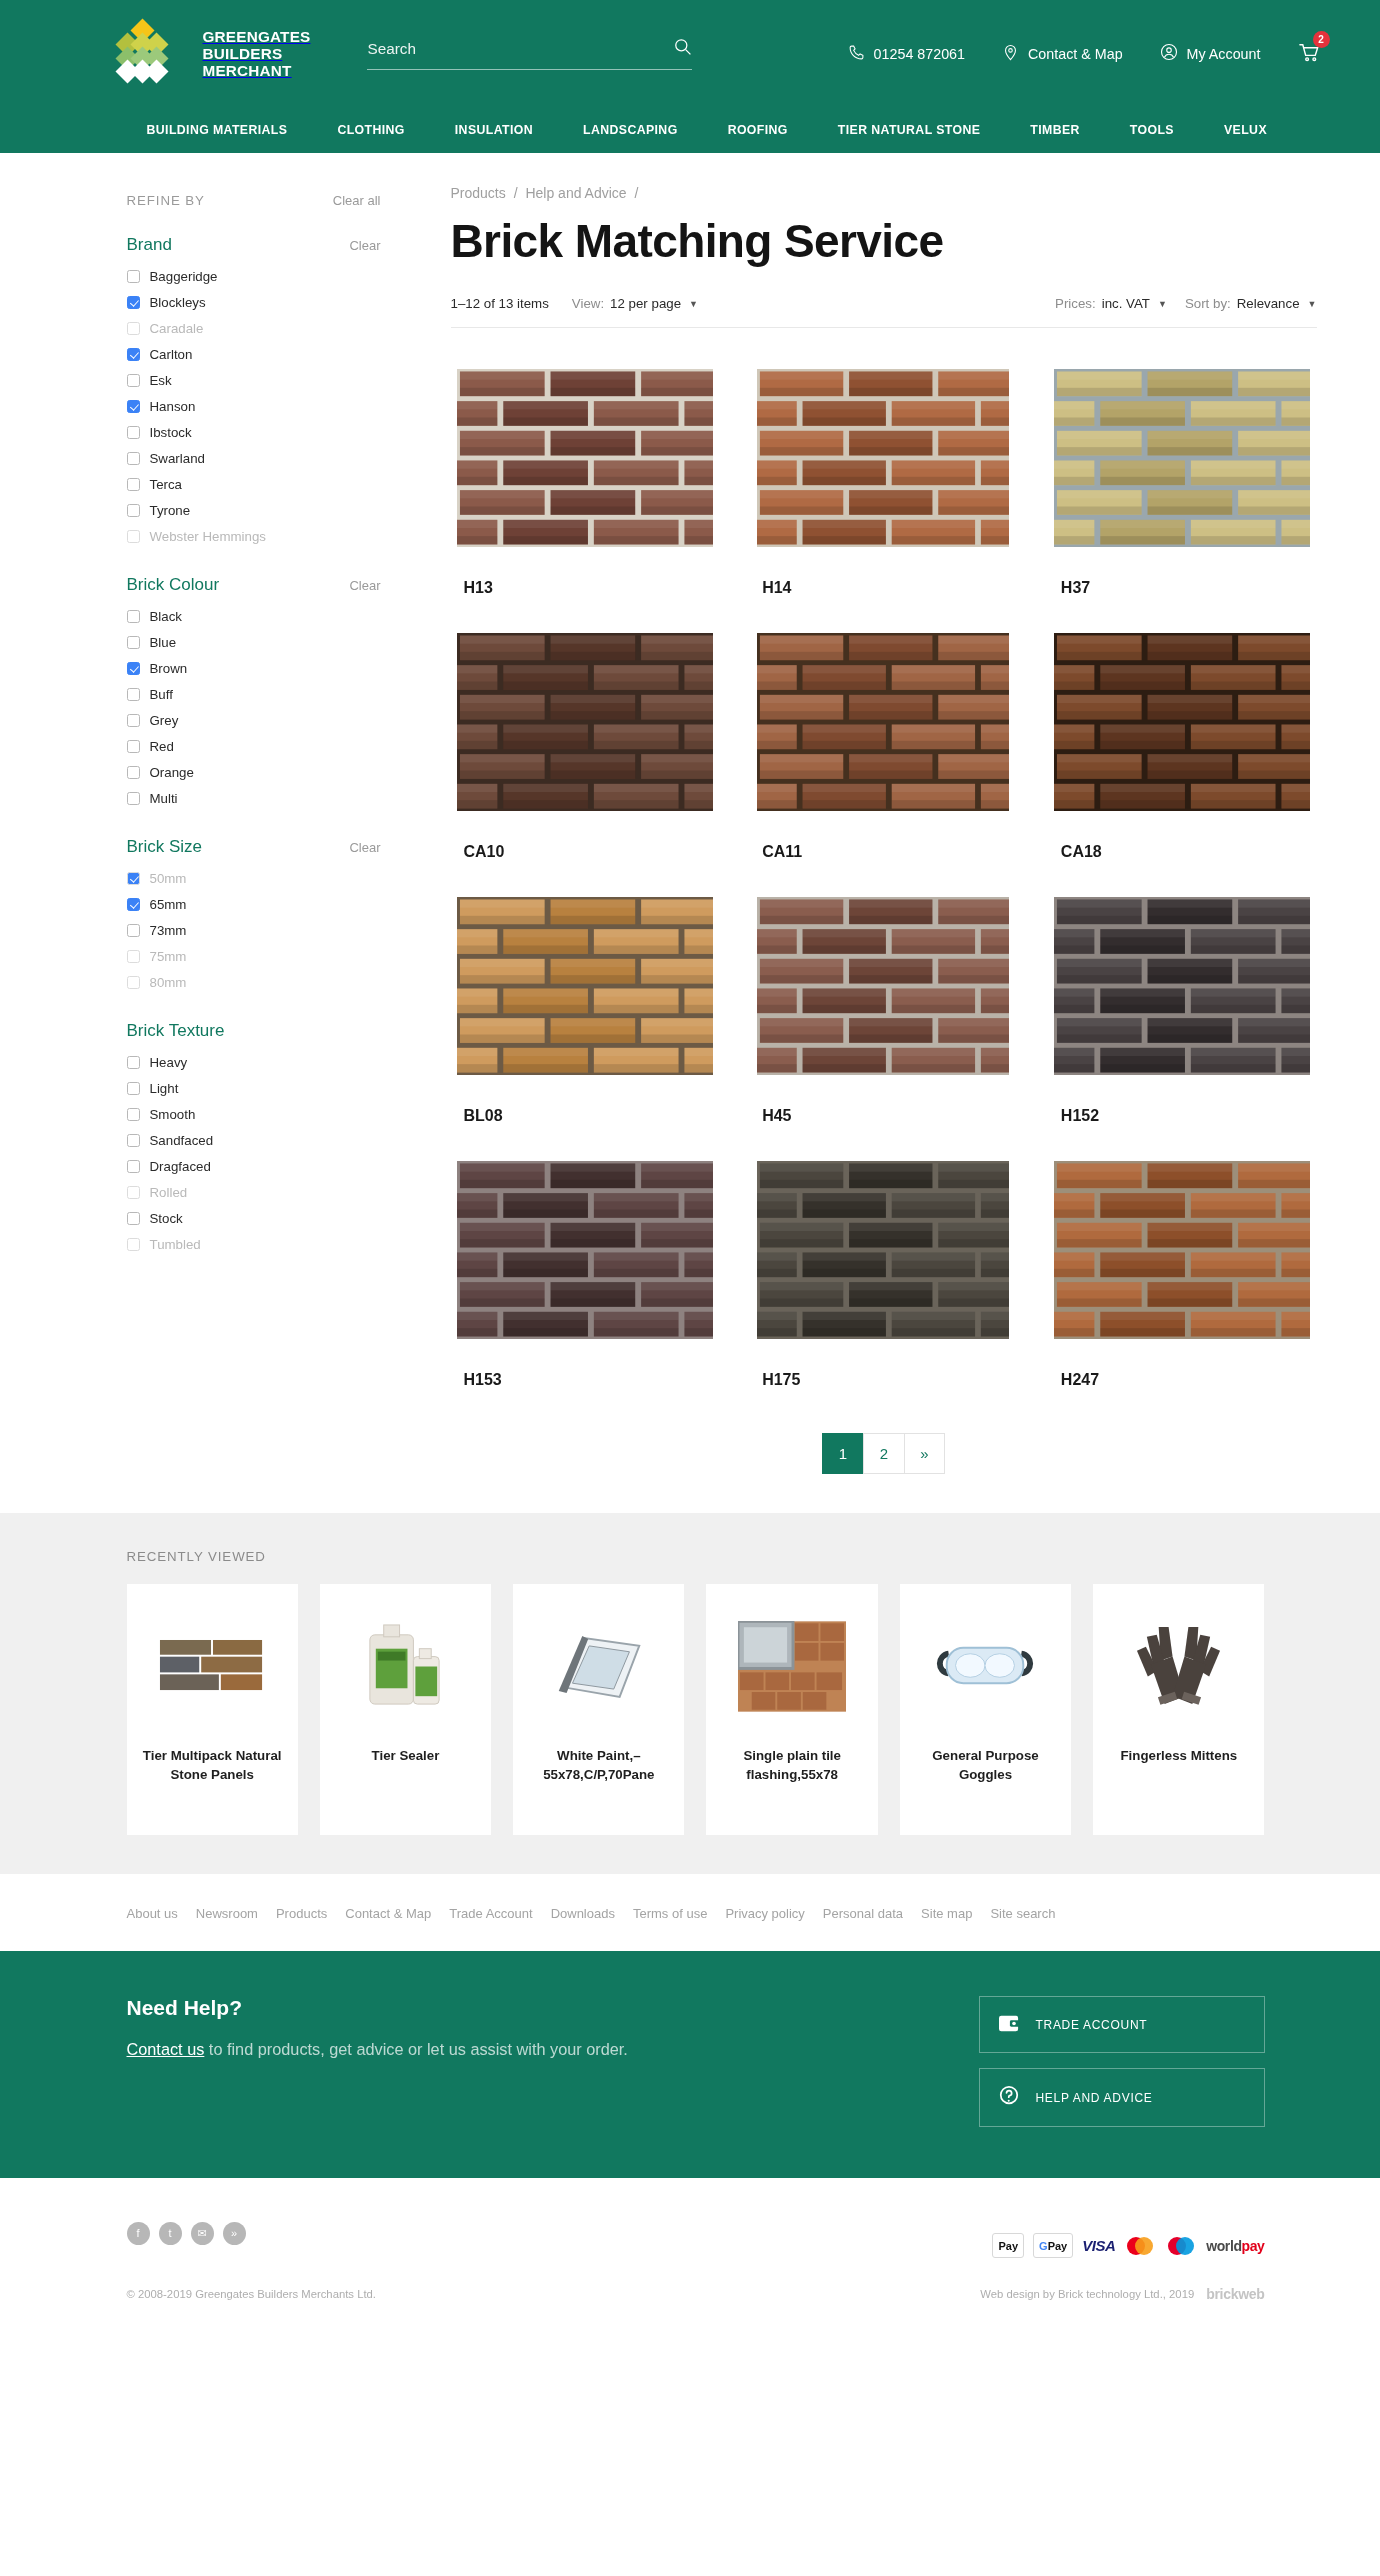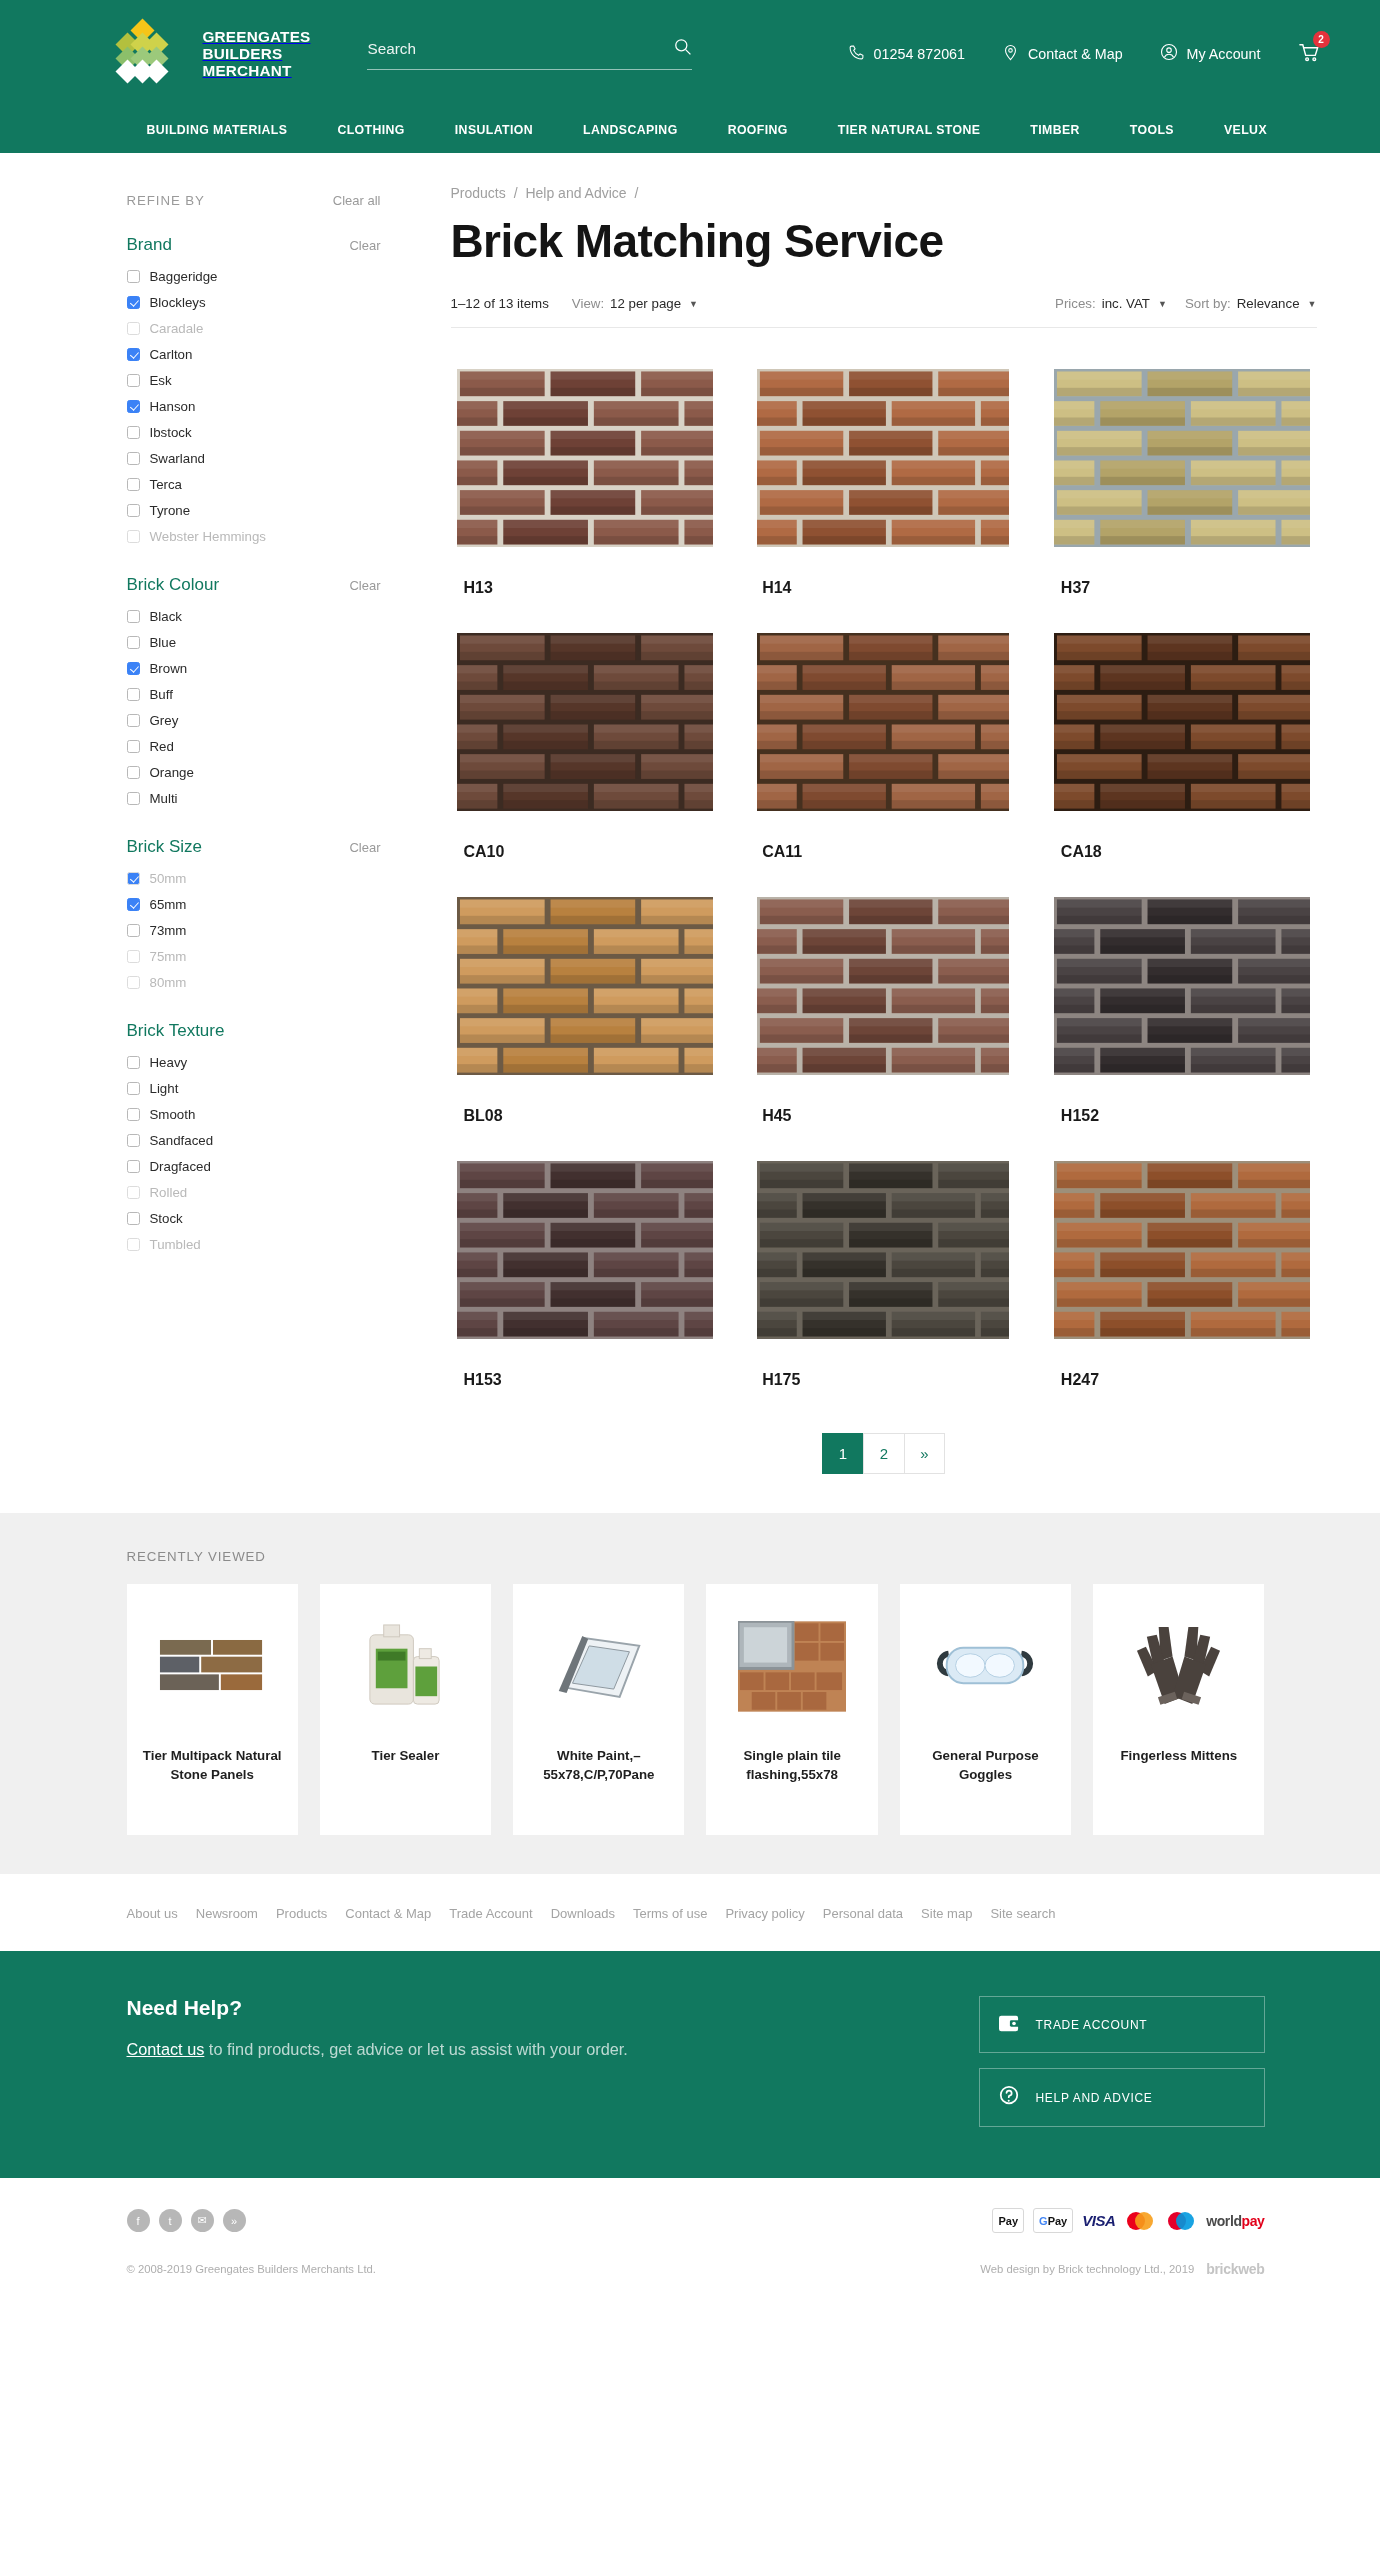--- a/index.html
+++ b/index.html
@@ -298,20 +298,21 @@
     display: flex; align-items: center; justify-content: center;
     font-size: 11px; text-decoration: none;
   }
   .pays { margin-left: auto; display: flex; align-items: center; gap: 9px; }
   .pay-chip {
     border: 1px solid #d8d8d8; border-radius: 3px;
     padding: 3px 5px; height: 25px;
     display: flex; align-items: center; justify-content: center;
     font-size: 10px; font-weight: bold; color: #111;
     background: #fff;
+    margin-top: 25px;
   }
   .bottom-row2 {
     display: flex; align-items: center;
     margin-top: 28px;
     font-size: 11.3px; color: #aeaeae;
   }
   .brickweb { color: #c4c4c4; font-weight: bold; font-size: 14px; margin-left: 12px; letter-spacing: -0.3px;}
   .credit { margin-left: auto; display: flex; align-items: center; }
 </style>
 </head>

